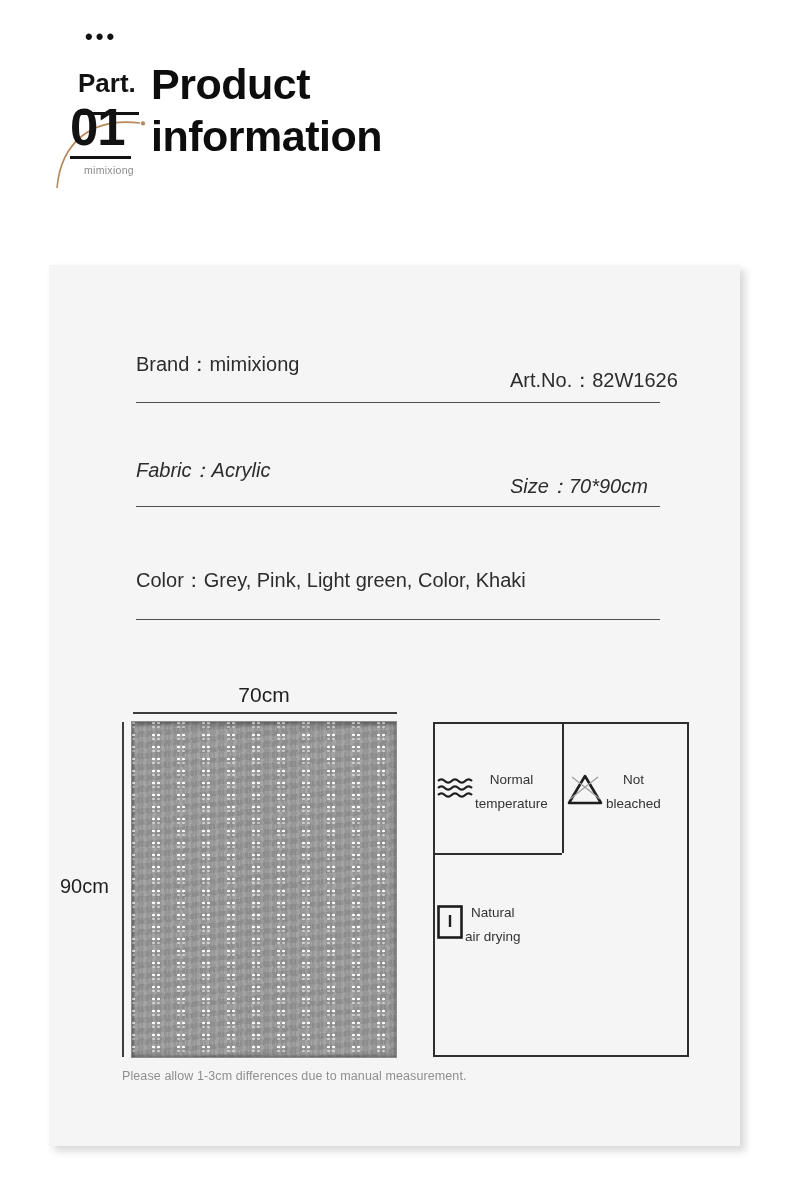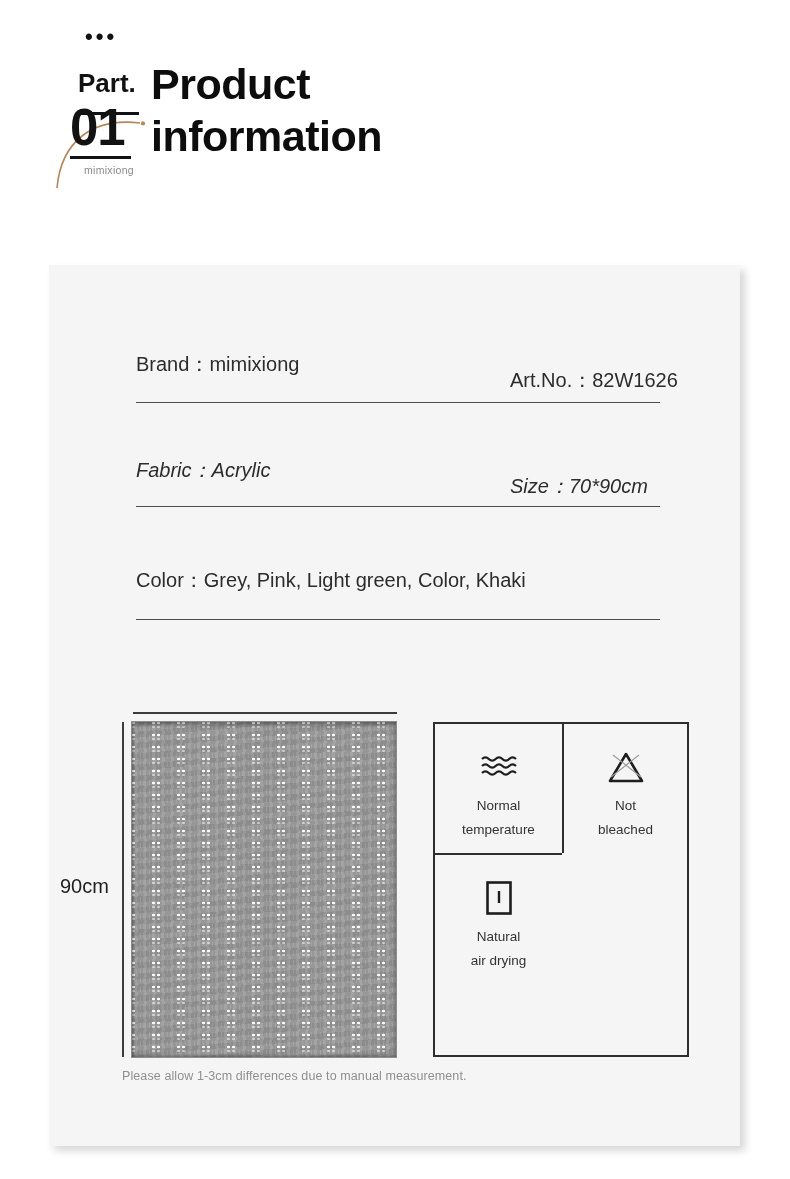--- a/index.html
+++ b/index.html
@@ -97,22 +97,21 @@
   .wash-header {
     height:65px; border-bottom:2px solid #2e2e2e;
     display:flex; flex-direction:column; align-items:center; justify-content:center;
     font-size:20px; font-weight:700; line-height:1.38; color:#151515;
   }
   .wash-grid {
     display:grid; grid-template-columns:127px 1fr; grid-template-rows:129px 1fr;
     height:264px;
   }
   .wash-cell {
-    display:flex; flex-direction:column; align-items:center;
-    padding-top:23px;
+    display:flex; flex-direction:row; align-items:center;
   }
   .wash-cell.c2 { border-left:2px solid #2e2e2e; }
   .wash-cell.c3 { border-top:2px solid #2e2e2e; }
   .wash-cell.c4 { border-top:2px solid #2e2e2e; border-left:2px solid #2e2e2e; }
   .wash-icon { height:40px; display:flex; align-items:center; justify-content:center; }
   .wash-label { font-size:13.5px; line-height:24px; color:#333; margin-top:7px; text-align:center; }
 </style>
 </head>
 <body>
 
@@ -142,20 +141,21 @@
     <span>Fabric：</span><span>Acrylic</span>
     <span class="spec-right"><span>Size：</span><span>70*90cm</span></span>
   </div>
   <div class="spec-line line2"></div>
 
   <div class="spec-row row3">
     <span>Color：</span><span>Grey, Pink, Light green, Color, Khaki</span>
   </div>
   <div class="spec-line line3"></div>
 
+  <div class="dim-width-label">70cm</div>
   <div class="dim-width-line"></div>
   <div class="dim-height-line"></div>
   <div class="dim-height-label">90cm</div>
   <div class="blanket"></div>
   <div class="measure-note">Please allow 1-3cm differences due to manual measurement.</div>
 
   <div class="wash-table">
     <div class="wash-grid">
 
       <div class="wash-cell c1">

